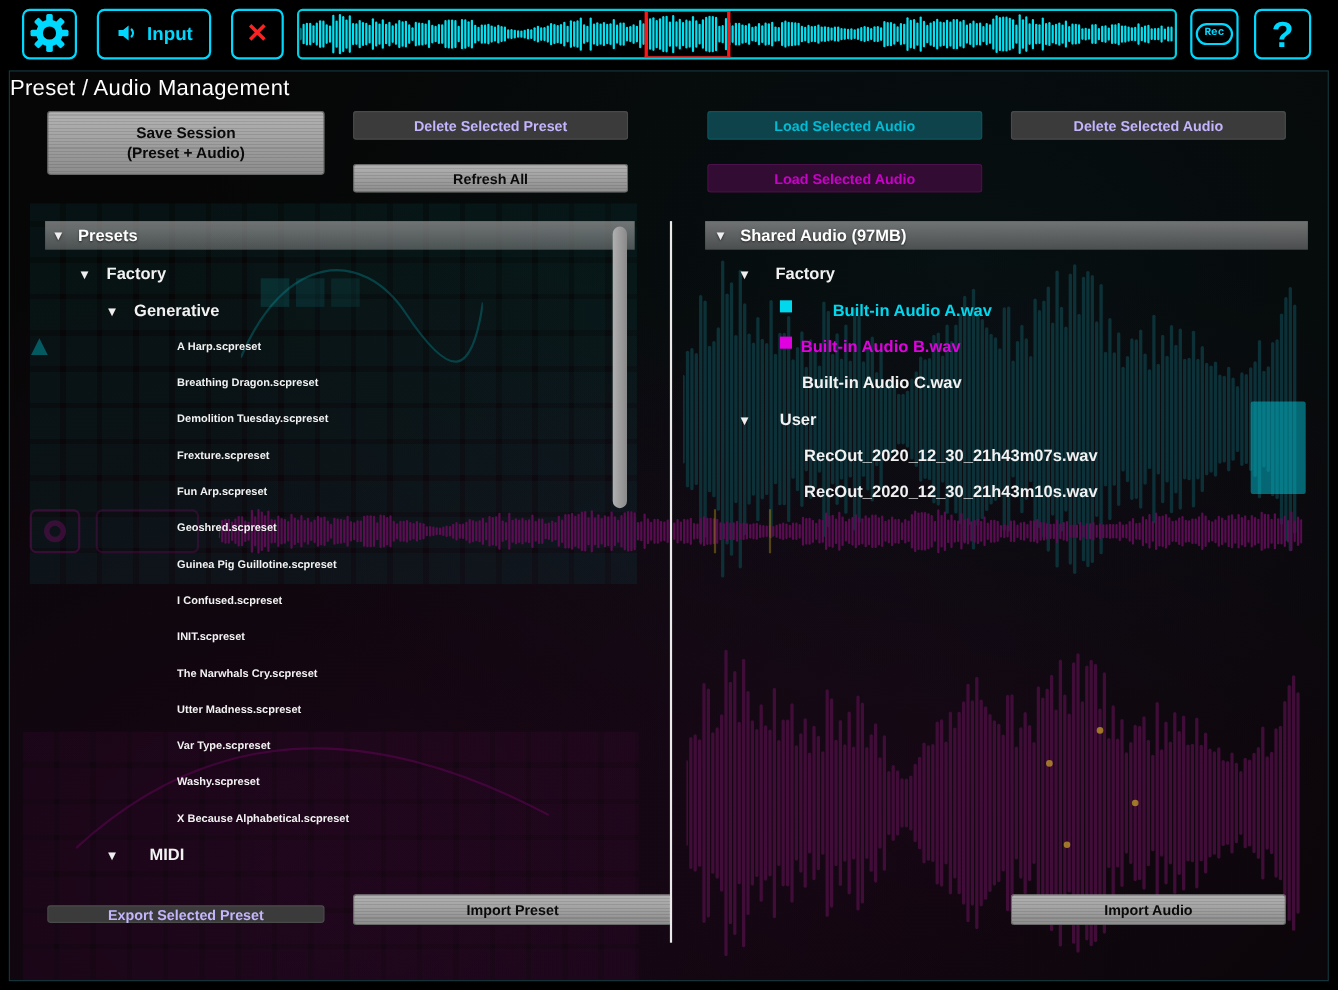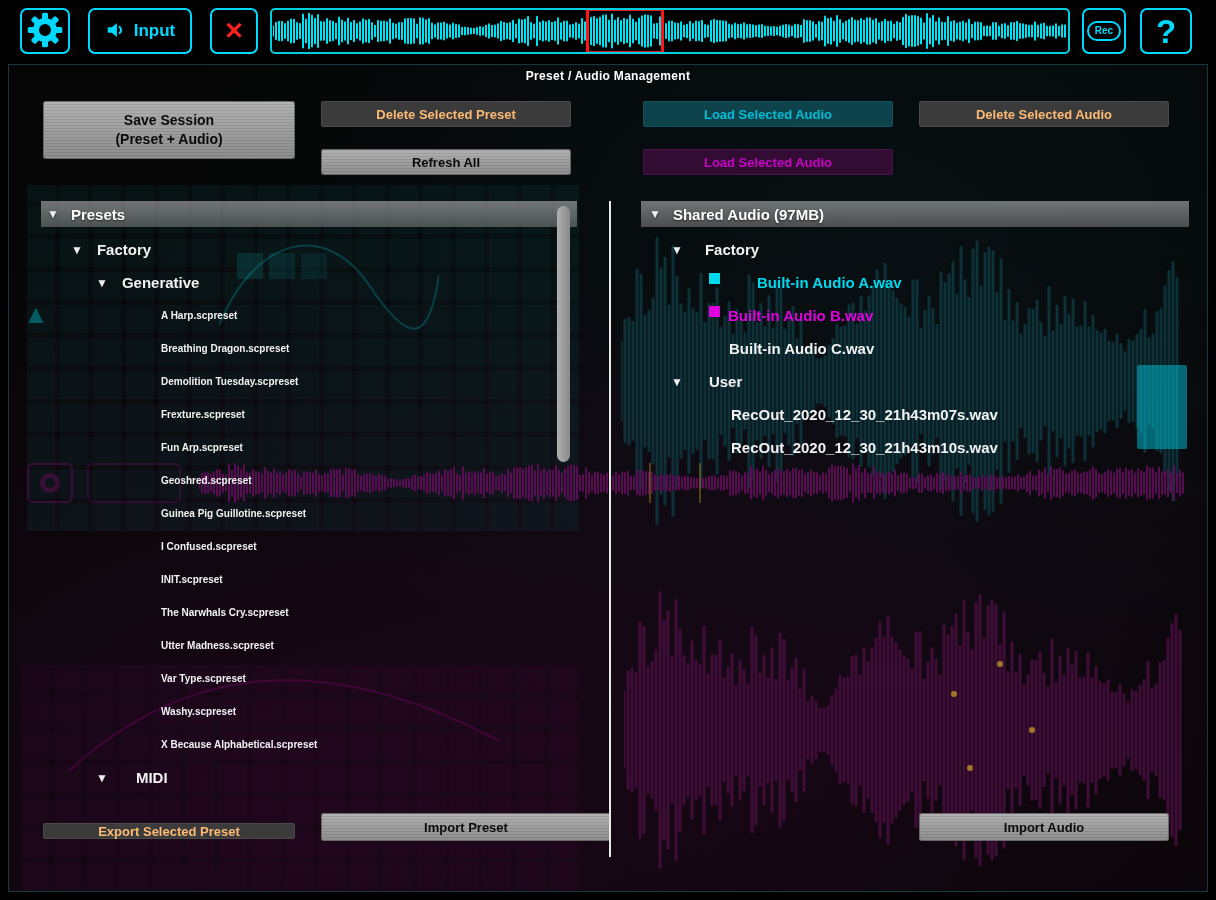--- a/index.html
+++ b/index.html
@@ -16,36 +16,36 @@
   .tbtn-input .lbl{color:#00d9ff;font-weight:bold;font-size:17px;}
   .tbtn-close{left:210px;width:48px;}
   .tbtn-close .x{color:#ff2020;font-weight:bold;font-size:24px;line-height:1;}
   .wavebox{position:absolute;left:270px;top:8px;width:800px;height:46px;border:2px solid #00cfe0;
            border-radius:5px;background:#000;box-sizing:border-box;cursor:pointer;}
   .waveinner{position:absolute;left:1px;top:1px;right:1px;bottom:1px;overflow:hidden;}
   .wavesel{position:absolute;left:39.5%;width:9.8%;top:0;bottom:0;
            border-left:3px solid #ff1515;border-right:3px solid #ff1515;
            border-top:1px solid rgba(255,40,40,.85);border-bottom:1px solid rgba(255,40,40,.85);
            box-sizing:border-box;z-index:3;cursor:pointer;}
-  .tbtn-rec{left:1082px;width:44px;}
+  .tbtn-rec{left:1082px;width:44px;font-family:Liberation Mono, monospace;}
   .rec-pill{border:2px solid #00d9ff;border-radius:11px;color:#00d9ff;font-size:10px;
             font-weight:bold;padding:3px 6px;line-height:1;}
   .tbtn-help{left:1140px;width:52px;}
   .tbtn-help .q{color:#00d9ff;font-weight:bold;font-size:33px;line-height:1;}
 
   
   .dialog{position:absolute;left:8px;top:64px;width:1200px;height:828px;box-sizing:border-box;
           border:1px solid #15393f;overflow:hidden;
           background:
             radial-gradient(ellipse at 22% 88%, rgba(58,8,52,.32), transparent 58%),
             radial-gradient(ellipse at 72% 78%, rgba(52,8,46,.28), transparent 55%),
             radial-gradient(ellipse at 72% 22%, rgba(8,44,50,.26), transparent 58%),
             #060606;}
-  .dlg-title{position:absolute;left:0;top:4px;width:100%;text-align:center;color:#fff;
-             font-weight:bold;font-size:12px;letter-spacing:.3px;z-index:4;}
+  .dlg-title{position:absolute;left:0;top:4px;width:100%;text-align:left;color:#fff;
+             font-weight:normal;font-size:20px;letter-spacing:.3px;z-index:4;}
 
   
   .deco{position:absolute;z-index:1;pointer-events:none;}
   .grid-tl{left:18px;top:120px;width:552px;height:346px;opacity:.55;
     background:
       repeating-linear-gradient(90deg, rgba(14,70,72,.22) 0 28px, transparent 28px 33px),
       repeating-linear-gradient(0deg, rgba(14,70,72,.22) 0 28px, transparent 28px 33px);}
   .grid-bl{left:12px;top:600px;width:560px;height:226px;opacity:.5;
     background:
       repeating-linear-gradient(90deg, rgba(72,10,64,.22) 0 28px, transparent 28px 33px),
@@ -71,21 +71,21 @@
   .divider{position:absolute;left:600px;top:136px;width:2px;height:656px;background:#e9e9e9;z-index:3;}
 
   
   .btn{position:absolute;border:none;border-radius:3px;cursor:pointer;z-index:3;
        display:flex;align-items:center;justify-content:center;text-align:center;padding:0;
        font-family:"Liberation Sans",sans-serif;font-weight:bold;font-size:13px;box-sizing:border-box;}
   .btn.gray{color:#0a0a0a;
        background-image:repeating-linear-gradient(0deg, rgba(0,0,0,.10) 0 1px, transparent 1px 3px),
                         linear-gradient(180deg,#b4b4b4,#8c8c8c);
        box-shadow:inset 0 0 0 1px #676767;}
-  .btn.disabled{background:#3b3b3b;color:#fdba74;box-shadow:inset 0 0 0 1px #4a4a4a;}
+  .btn.disabled{background:#3b3b3b;color:#c4b5fd;box-shadow:inset 0 0 0 1px #4a4a4a;}
   .btn.teal{background:#0e434b;color:#00bcd4;box-shadow:inset 0 0 0 1px #0a565e;}
   .btn.mgta{background:#320c32;color:#c800c8;box-shadow:inset 0 0 0 1px #4c104c;}
   .save-session{left:34px;top:36px;width:252px;height:58px;flex-direction:column;font-size:14px;line-height:1.35;}
   .del-preset{left:312px;top:36px;width:250px;height:26px;}
   .refresh-all{left:312px;top:84px;width:250px;height:26px;}
   .load-audio-1{left:634px;top:36px;width:250px;height:26px;}
   .del-audio{left:910px;top:36px;width:250px;height:26px;}
   .load-audio-2{left:634px;top:84px;width:250px;height:26px;}
   .exp-preset{left:34px;top:758px;width:252px;height:16px;}
   .imp-preset{left:312px;top:748px;width:290px;height:28px;}

